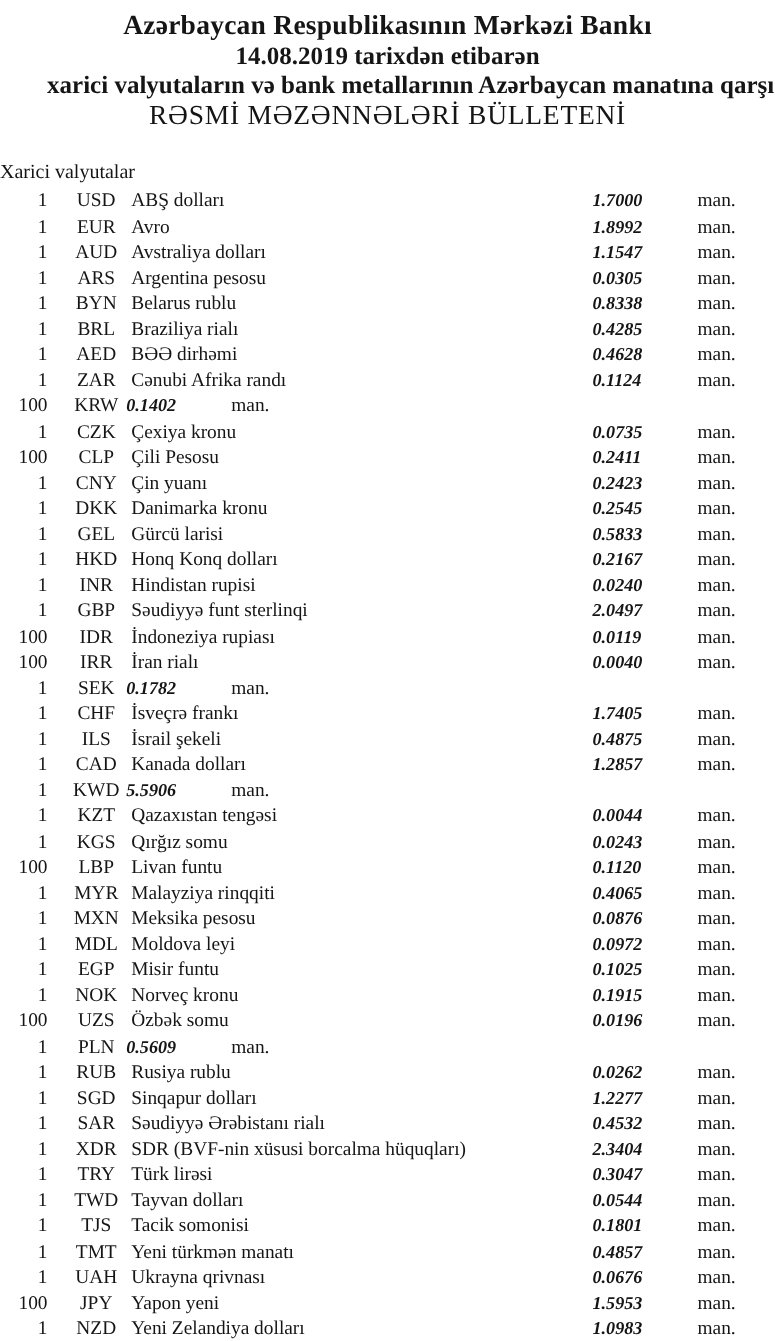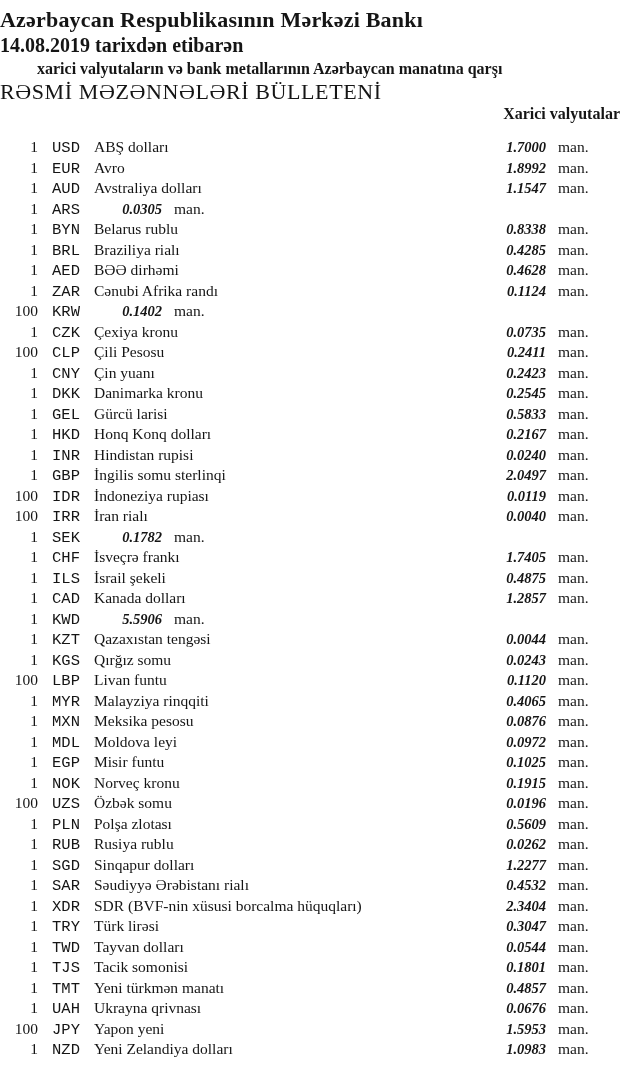--- a/index.html
+++ b/index.html
@@ -5,63 +5,64 @@
   html, body { margin: 0; padding: 0; }
   body {
     width: 620px;
     height: 1073px;
     background: #ffffff;
     color: #151515;
     font-family: "Liberation Serif", "DejaVu Serif", serif;
     overflow: hidden;
   }
   .page { width: 620px; height: 1073px; }
-  .header { text-align: left; padding-top: 5px; }
+  .header { text-align: center; padding-top: 5px; }
   .title {
     font-size: 22px;
     font-weight: 700;
     line-height: 29px;
     letter-spacing: 0.2px;
   }
   .date-line { font-size: 20px; font-weight: 700; line-height: 23px; }
-  .subtitle { font-size: 16px; font-weight: 700; line-height: 23px; padding-left: 37px; }
+  .subtitle { font-size: 20px; font-weight: 700; line-height: 23px; padding-left: 37px; }
   .bulletin {
     font-size: 22px;
     font-weight: 400;
     line-height: 23px;
     letter-spacing: 0.6px;
   }
   .section-title {
     font-size: 16px;
-    font-weight: 700;
-    text-align: right;
+    font-weight: 400;
+    text-align: left;
+    margin-top: 24px;
     height: 22px;
     line-height: 22px;
   }
   .rates-table { margin-top: 2px; }
   .row {
     display: flex;
     align-items: baseline;
     height: 20.5px;
     line-height: 20.5px;
     font-size: 15.5px;
     white-space: nowrap;
   }
   .qty { width: 38px; flex: none; text-align: right; }
-  .code { width: 48px; flex: none; text-align: center; margin-left: 4px; font-family: Liberation Mono, monospace; }
+  .code { width: 48px; flex: none; text-align: center; margin-left: 15px; }
   .name { flex: 1; padding-left: 4px; overflow: hidden; }
   .rate {
     width: 72px;
     flex: none;
-    text-align: right;
+    text-align: left;
     font-weight: 700;
     font-style: italic;
     font-size: 14.5px;
   }
-  .unit { width: 62px; flex: none; padding-left: 12px; margin-top: 10px; }
+  .unit { width: 62px; flex: none; padding-left: 12px; }
 </style>
 </head>
 <body>
 
 <div class="page">
   <div class="header">
     <div class="title">Azərbaycan Respublikasının Mərkəzi Bankı</div>
     <div class="date-line">14.08.2019 tarixdən etibarən</div>
     <div class="subtitle">xarici valyutaların və bank metallarının Azərbaycan manatına qarşı</div>
     <div class="bulletin">RƏSMİ MƏZƏNNƏLƏRİ BÜLLETENİ</div>
@@ -90,20 +91,21 @@
       <span class="qty">1</span>
       <span class="code">AUD</span>
       <span class="name">Avstraliya dolları</span>
       <span class="rate">1.1547</span>
       <span class="unit">man.</span>
     </div>
 
     <div class="row">
       <span class="qty">1</span>
       <span class="code">ARS</span>
+      <span class="name">Argentina pesosu</span>
       <span class="rate">0.0305</span>
       <span class="unit">man.</span>
     </div>
 
     <div class="row">
       <span class="qty">1</span>
       <span class="code">BYN</span>
       <span class="name">Belarus rublu</span>
       <span class="rate">0.8338</span>
       <span class="unit">man.</span>
@@ -192,21 +194,21 @@
       <span class="qty">1</span>
       <span class="code">INR</span>
       <span class="name">Hindistan rupisi</span>
       <span class="rate">0.0240</span>
       <span class="unit">man.</span>
     </div>
 
     <div class="row">
       <span class="qty">1</span>
       <span class="code">GBP</span>
-      <span class="name">İngilis somu sterlinqi</span>
+      <span class="name">Səudiyyə funt sterlinqi</span>
       <span class="rate">2.0497</span>
       <span class="unit">man.</span>
     </div>
 
     <div class="row">
       <span class="qty">100</span>
       <span class="code">IDR</span>
       <span class="name">İndoneziya rupiası</span>
       <span class="rate">0.0119</span>
       <span class="unit">man.</span>
@@ -326,21 +328,20 @@
       <span class="qty">100</span>
       <span class="code">UZS</span>
       <span class="name">Özbək somu</span>
       <span class="rate">0.0196</span>
       <span class="unit">man.</span>
     </div>
 
     <div class="row">
       <span class="qty">1</span>
       <span class="code">PLN</span>
-      <span class="name">Polşa zlotası</span>
       <span class="rate">0.5609</span>
       <span class="unit">man.</span>
     </div>
 
     <div class="row">
       <span class="qty">1</span>
       <span class="code">RUB</span>
       <span class="name">Rusiya rublu</span>
       <span class="rate">0.0262</span>
       <span class="unit">man.</span>

